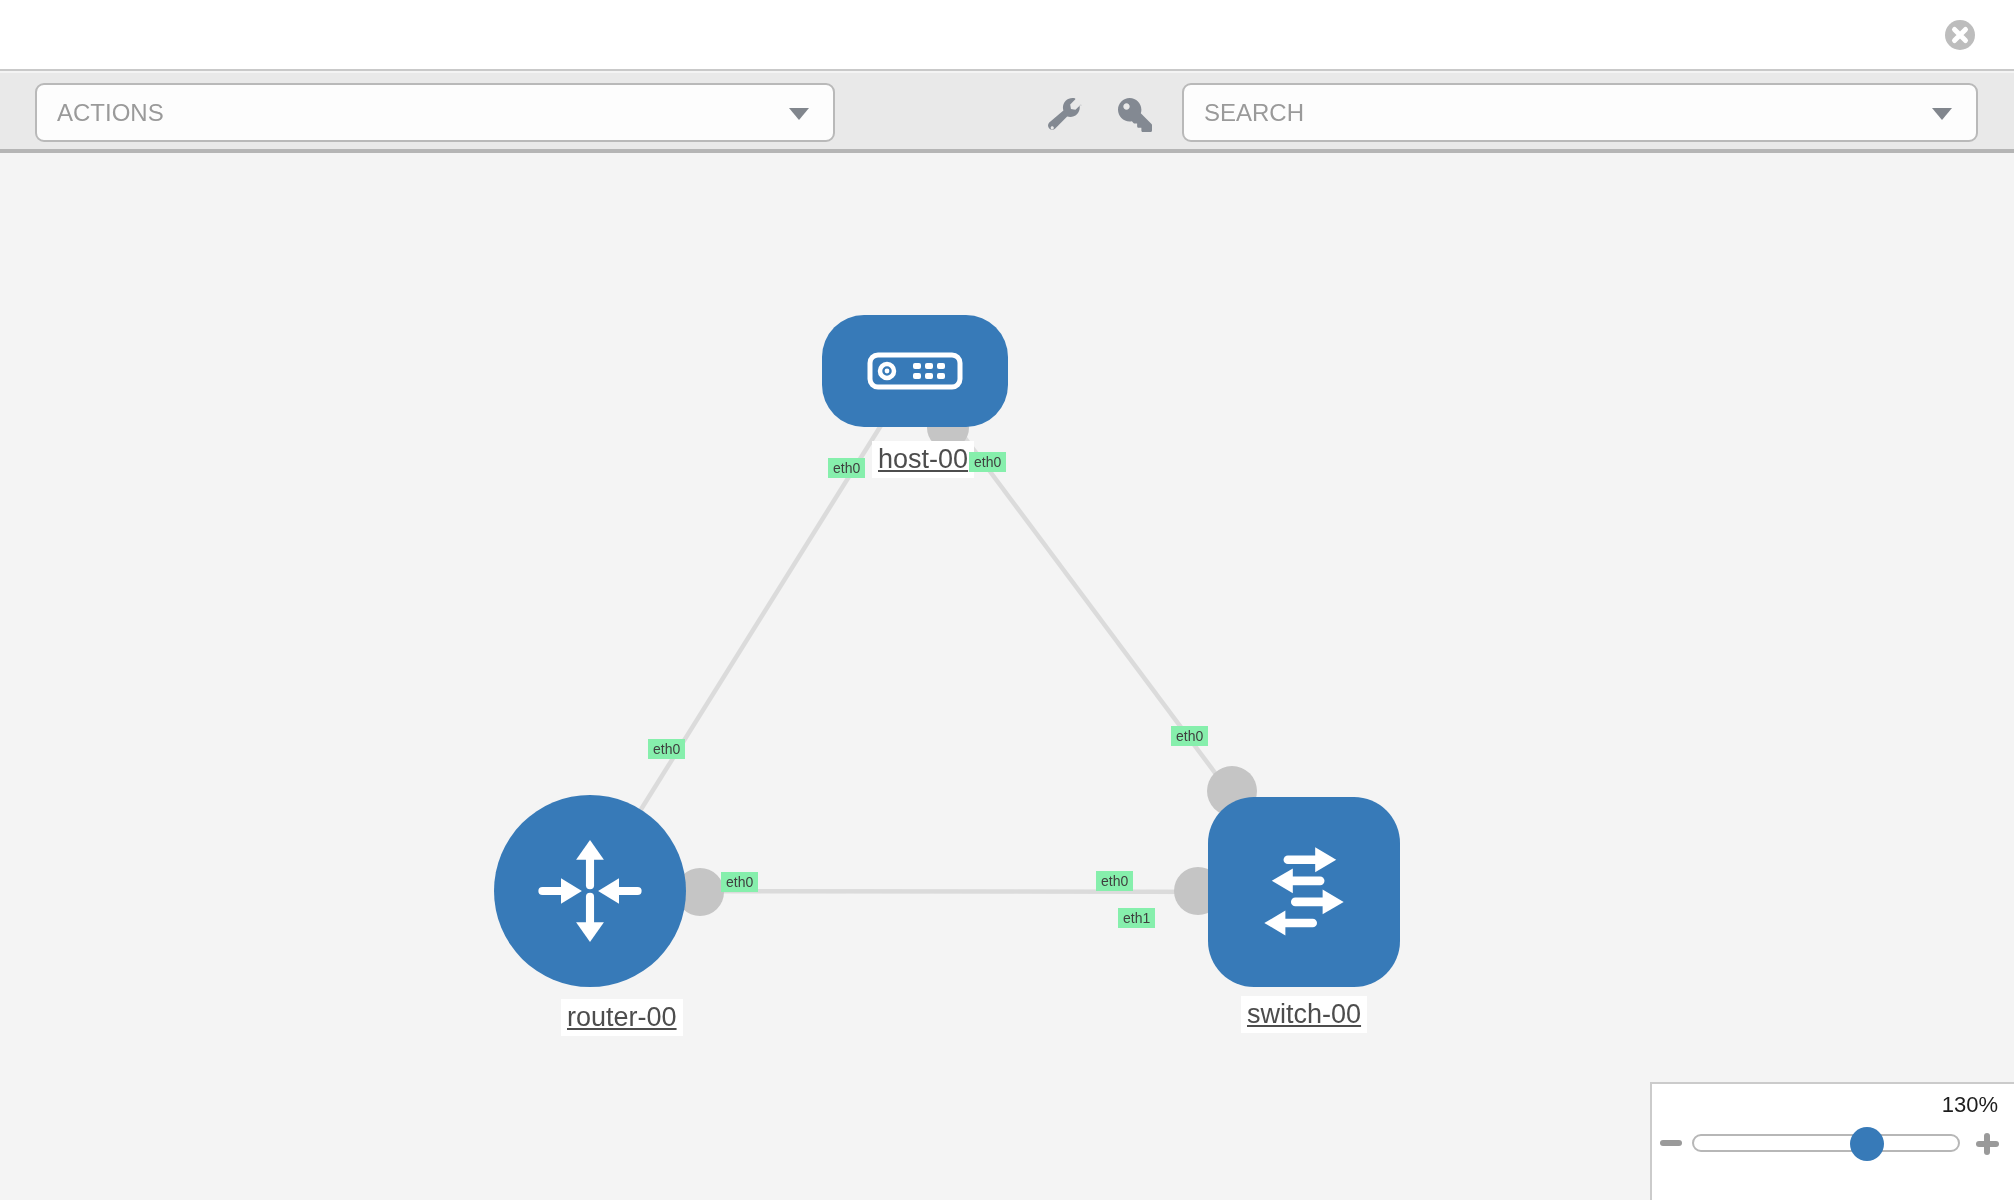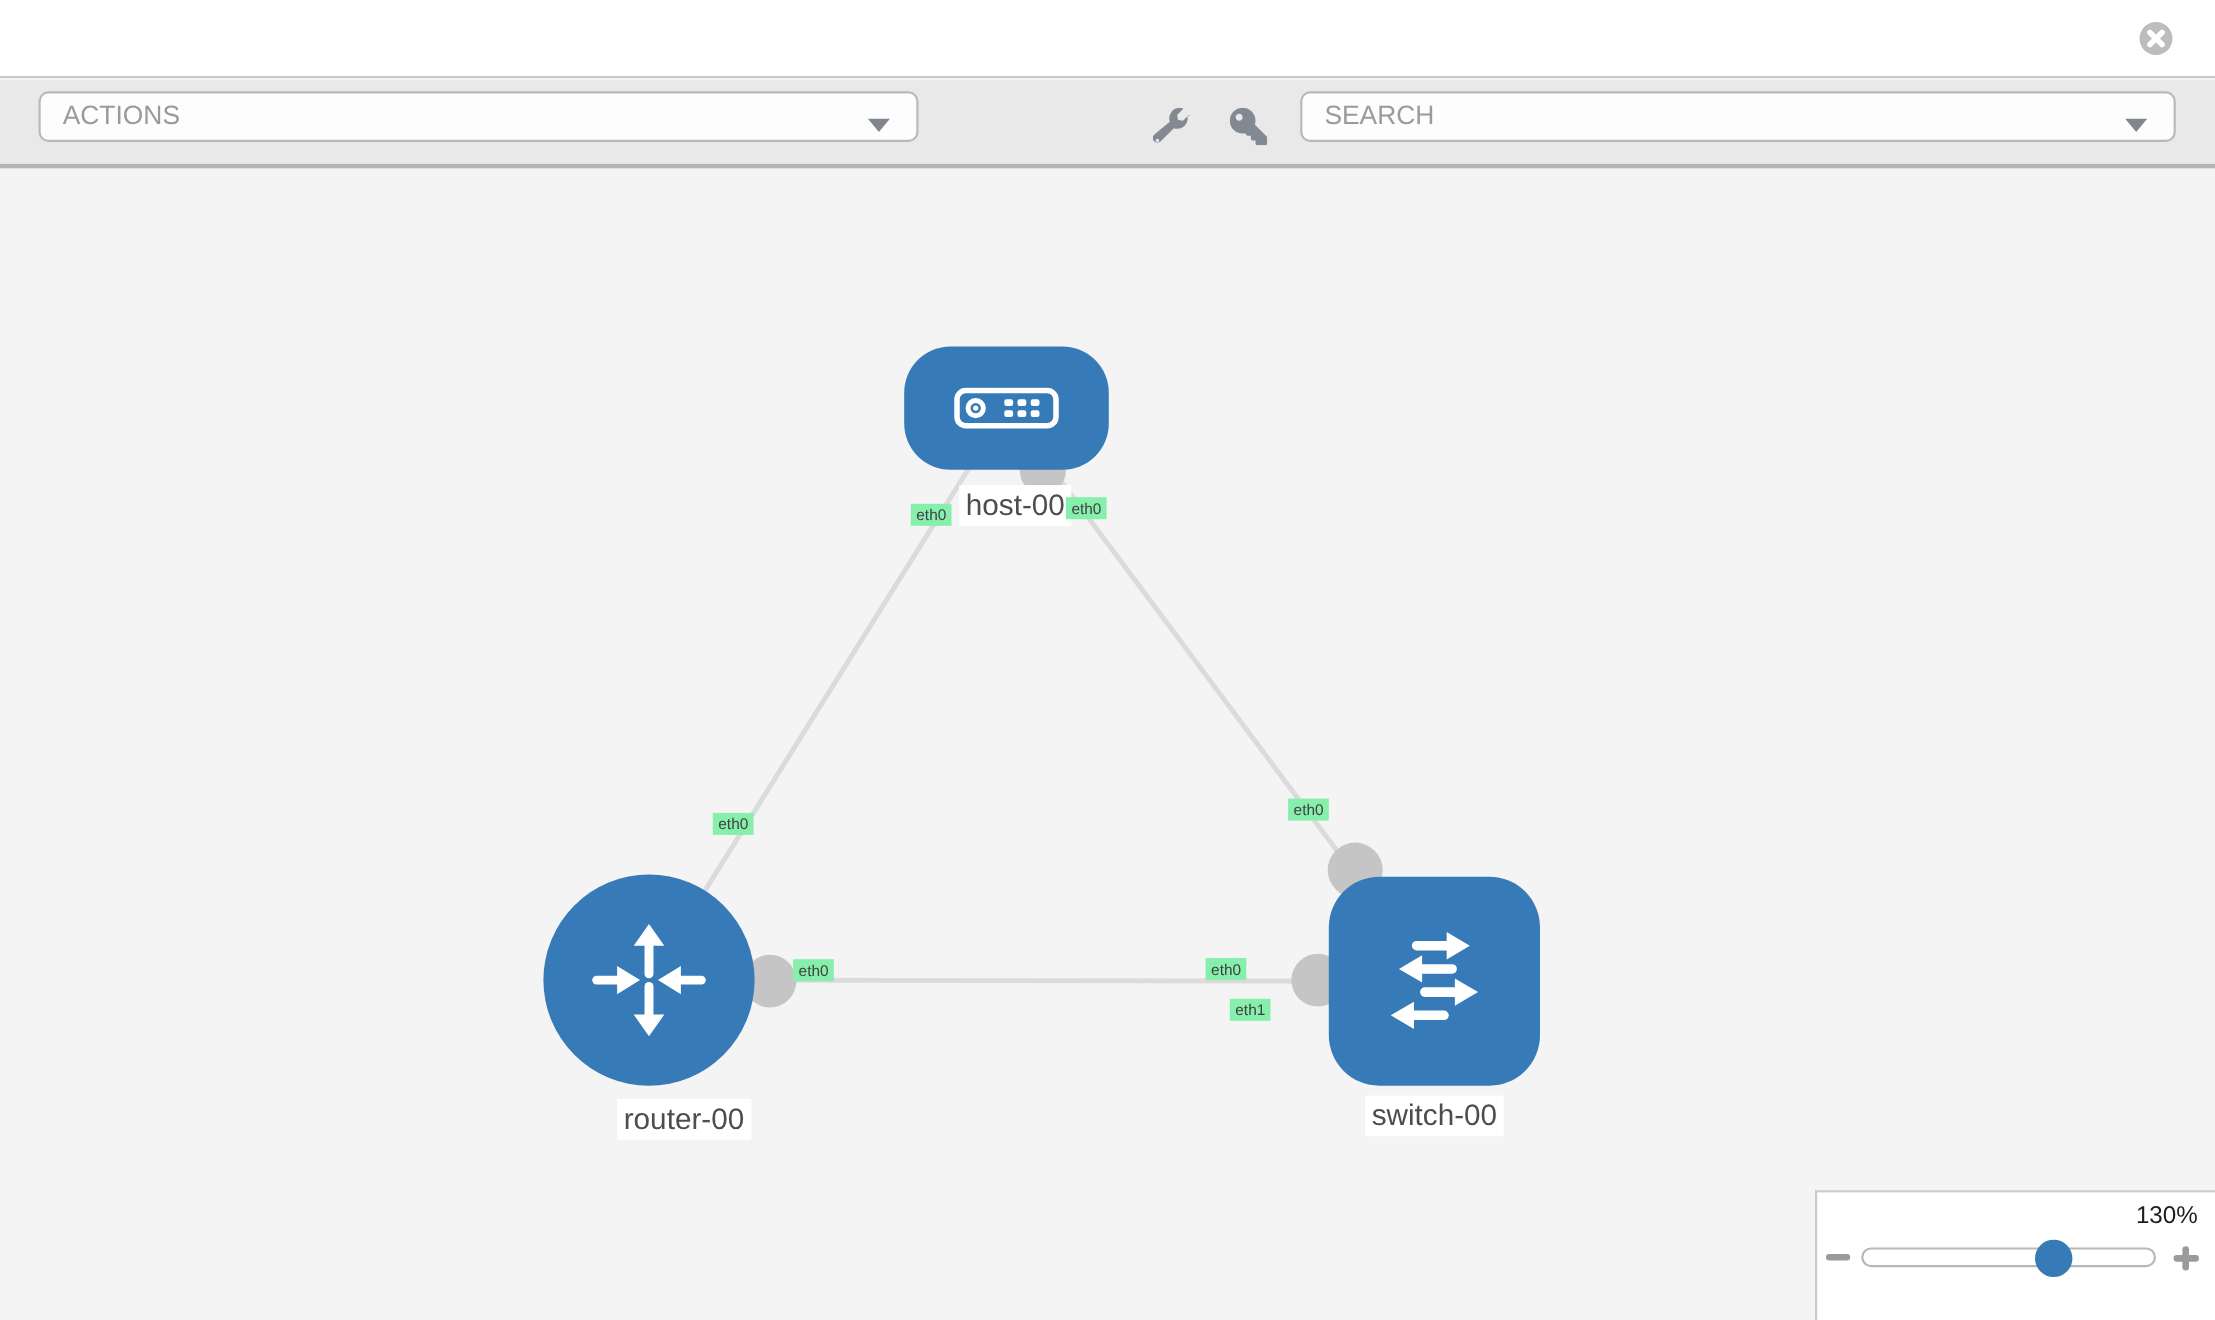--- a/index.html
+++ b/index.html
@@ -23,21 +23,21 @@
   .links-svg line{stroke:var(--link-grey);stroke-width:4.5;}
   .links-svg circle{fill:var(--connector-grey);}
 
   .node{position:absolute;z-index:2;background:var(--node-blue);
     display:flex;align-items:center;justify-content:center;}
   .node-host{left:822px;top:315px;width:186px;height:112px;border-radius:42px;}
   .node-router{left:494px;top:795px;width:192px;height:192px;border-radius:50%;}
   .node-switch{left:1208px;top:797px;width:192px;height:190px;border-radius:46px;}
 
   .node-label{position:absolute;z-index:3;background:#ffffff;color:#4d4d4d;
-    font-size:27px;padding:3px 6px;white-space:nowrap;}
+    font-size:27px;padding:3px 6px;white-space:nowrap;text-decoration:underline;}
   .lbl-host{left:872px;top:441px;}
   .lbl-router{left:561px;top:999px;}
   .lbl-switch{left:1241px;top:996px;}
 
   .if-label{position:absolute;z-index:3;background:#86efac;color:#3f3f3f;
     font-size:14px;padding:2px 5px;white-space:nowrap;}
   .if-host-left{left:828px;top:458px;}
   .if-host-right{left:969px;top:452px;}
   .if-mid-left{left:648px;top:739px;}
   .if-mid-right{left:1171px;top:726px;}
@@ -48,21 +48,21 @@
   
   .header{position:absolute;left:0;top:0;width:2014px;height:71px;background:#ffffff;
     border-bottom:2px solid #c9c9c9;z-index:10;display:flex;align-items:center;}
   .title{margin-left:40px;font-size:27px;font-weight:bold;color:#5f5f5f;letter-spacing:.2px;}
   .close-btn{position:absolute;left:1944px;top:19px;width:32px;height:32px;border:none;
     background:transparent;cursor:pointer;}
 
   
   .toolbar{position:absolute;left:0;top:73px;width:2014px;height:80px;background:var(--toolbar-bg);
     border-bottom:4px solid #b5b5b5;z-index:10;}
-  .dropdown{position:absolute;top:10px;height:46px;background:#fdfdfd;border:2px solid var(--border-grey);
+  .dropdown{position:absolute;top:10px;height:59px;background:#fdfdfd;border:2px solid var(--border-grey);
     border-radius:9px;display:flex;align-items:center;color:var(--muted-text);
     font-size:24px;cursor:pointer;}
   .dd-actions{left:35px;width:800px;padding-left:20px;}
   .dd-search{left:1182px;width:796px;padding-left:20px;}
   .caret{position:absolute;right:24px;top:23px;width:0;height:0;
     border-left:10px solid transparent;border-right:10px solid transparent;
     border-top:12px solid #81868d;}
   .tool-btn{position:absolute;top:25px;width:34px;height:34px;background:transparent;border:none;cursor:pointer;padding:0;}
   .tool-wrench{left:1048px;}
   .tool-key{left:1118px;}

